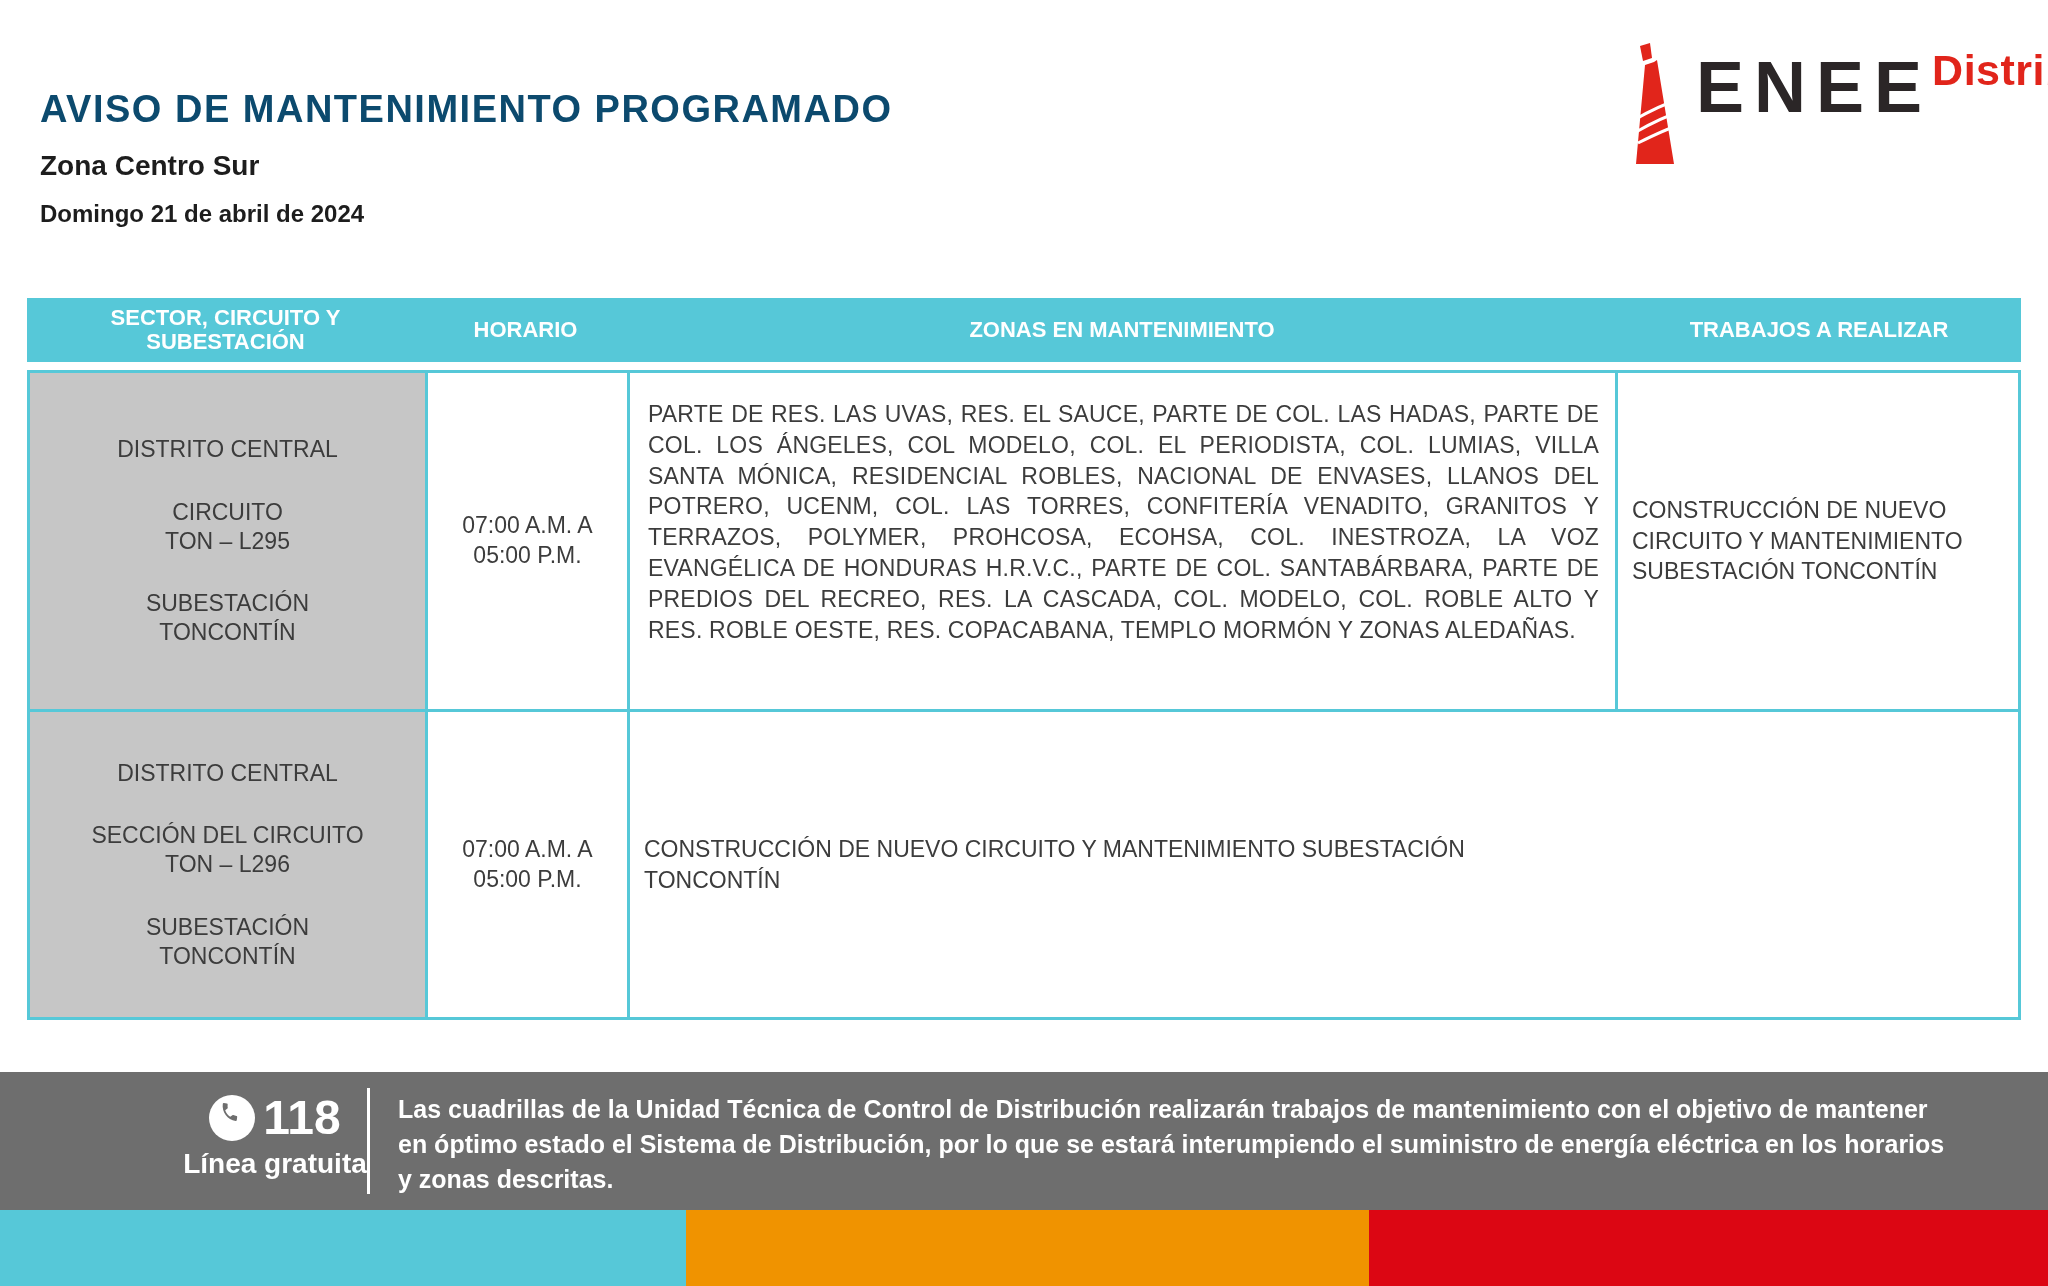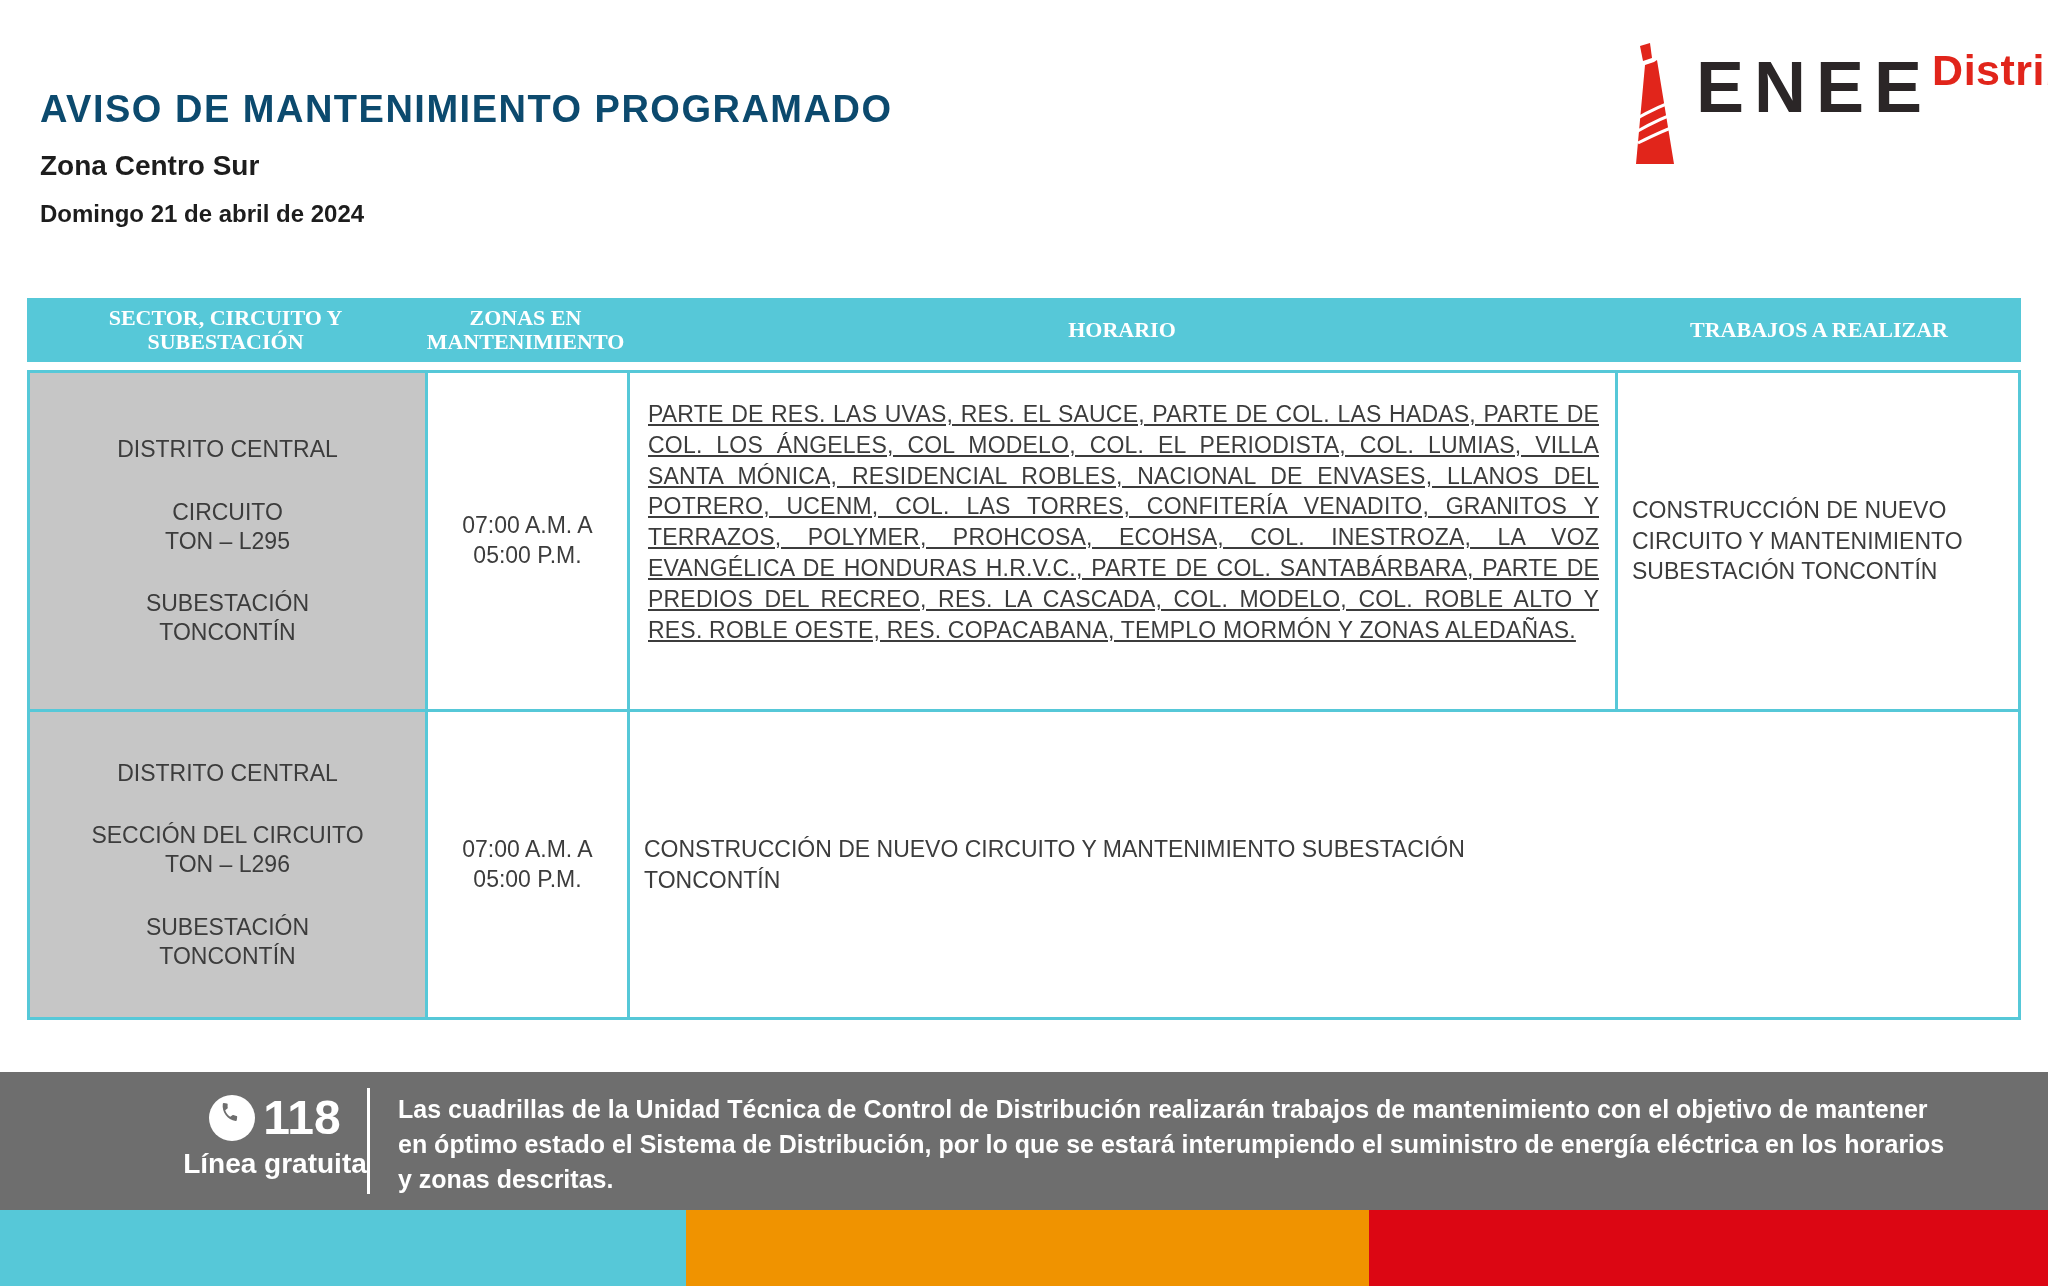--- a/index.html
+++ b/index.html
@@ -48,21 +48,21 @@
   .maint-table { position: absolute; left: 27px; top: 298px; width: 1994px; }
   .t-head {
     display: grid;
     grid-template-columns: 397px 203px 990px 404px;
     background: #56C8D8;
     height: 64px;
   }
   .t-head-cell {
     display: flex; align-items: center; justify-content: center;
     text-align: center; color: #ffffff; font-weight: bold;
-    font-size: 22px; line-height: 1.1; padding: 0 50px; font-family: Liberation Serif, serif;
+    font-size: 22px; line-height: 1.1; padding: 0 50px;
   }
   .t-body {
     margin-top: 8px;
     border: 3px solid #56C8D8;
     width: 1994px;
   }
   .t-row {
     display: grid;
     grid-template-columns: 395px 202px 988px 403px;
   }
@@ -74,21 +74,20 @@
     color: #3C3C3C; font-size: 23px;
   }
   .t-cell + .t-cell { border-left: 3px solid #56C8D8; }
   .sector-cell { background: #C6C6C6; text-align: center; line-height: 1.25; }
   .sector-cell p { margin: 17px 0; }
   .schedule-cell { text-align: center; line-height: 1.3; }
   .zones-cell {
     display: block; text-align: justify;
     padding: 26px 16px 12px 18px; line-height: 1.34;
     letter-spacing: 0.2px;
-    text-decoration: underline;
   }
   .t-row-2 .zones-cell { display: flex; align-items: center; justify-content: center; padding: 0 16px 0 18px; }
   .t-row-2 .zones-text { text-align: justify; }
   .works-cell { padding: 12px 14px; line-height: 1.32; }
 
   
   .footer-bar {
     position: absolute; left: 0; top: 1072px;
     width: 2048px; height: 138px;
     background: #6E6E6E; color: #ffffff;
@@ -137,22 +136,22 @@
     </svg>
     <div class="logo-text">
       <div class="logo-enee">ENEE</div>
       <div class="logo-dist">Distribución</div>
     </div>
   </div>
 
   <div class="maint-table">
     <div class="t-head">
       <div class="t-head-cell">SECTOR, CIRCUITO Y SUBESTACIÓN</div>
+      <div class="t-head-cell">HORARIO</div>
       <div class="t-head-cell">ZONAS EN MANTENIMIENTO</div>
-      <div class="t-head-cell">HORARIO</div>
       <div class="t-head-cell">TRABAJOS A REALIZAR</div>
     </div>
 
     <div class="t-body">
 
       <div class="t-row t-row-1">
         <div class="t-cell sector-cell">
           <p>DISTRITO CENTRAL</p>
           <p>
             <span>CIRCUITO</span><br>

